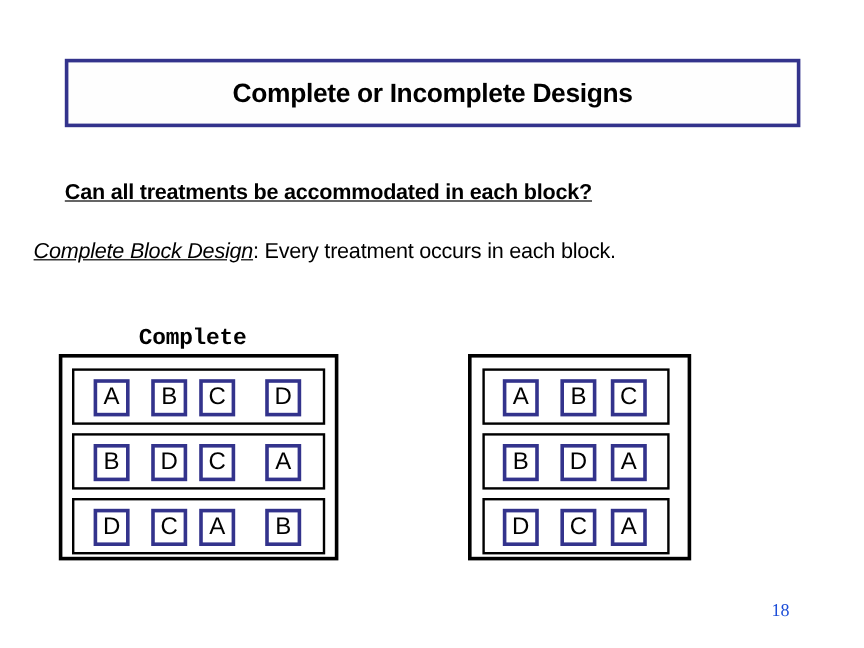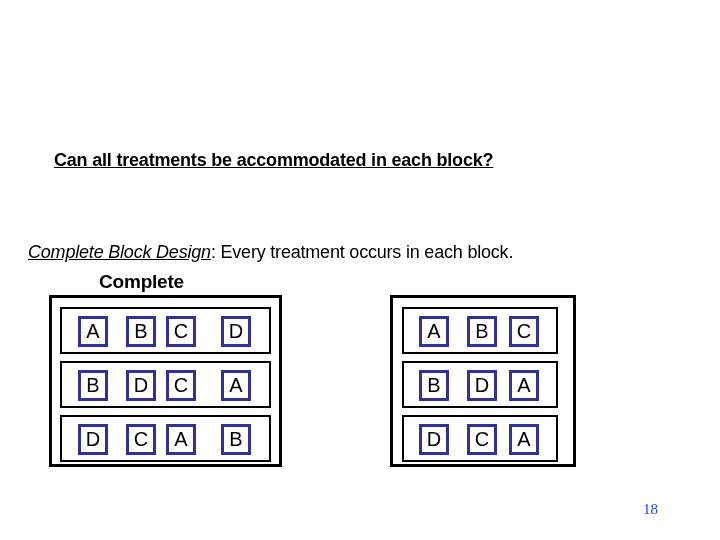--- a/index.html
+++ b/index.html
@@ -47,37 +47,36 @@
   }
 
   
   .definitions {
     position: absolute;
     left: 28px; top: 195px;
     font-size: 18px;
     line-height: 29px;
     letter-spacing: -0.2px;
     white-space: nowrap;
-    margin-top: 43px;
   }
   .def-term {
     font-style: italic;
     text-decoration: underline;
   }
 
   
   .diagram-label {
     position: absolute;
     top: 271px;
     font-weight: bold;
     font-size: 19px;
     text-align: center;
     letter-spacing: -0.2px;
   }
-  .label-complete   { left: 36px;  width: 211px; }
+  .label-complete   { left: 55px;  width: 211px; font-family: Liberation Mono, monospace; }
   .label-incomplete { left: 390px; width: 186px; }
 
   
   .design-box {
     position: absolute;
     top: 295px;
     height: 172px;
     box-sizing: border-box;
     border: 3px solid #000000;
     background: #ffffff;
@@ -128,20 +127,23 @@
     font-family: "Liberation Serif", serif;
     font-size: 15px;
     color: #1d4ed8;
   }
 </style>
 </head>
 <body>
 
 <div class="slide">
 
+  <div class="title-box">
+    <span class="title-text">Complete or Incomplete Designs</span>
+  </div>
 
   <div class="question">Can all treatments be accommodated in each block?</div>
 
   <div class="definitions">
     <div><span class="def-term">Complete Block Design</span><span>: Every treatment occurs in each block.</span></div>
   </div>
 
   <div class="diagram-label label-complete">Complete</div>
 
   <div class="design-box complete">

